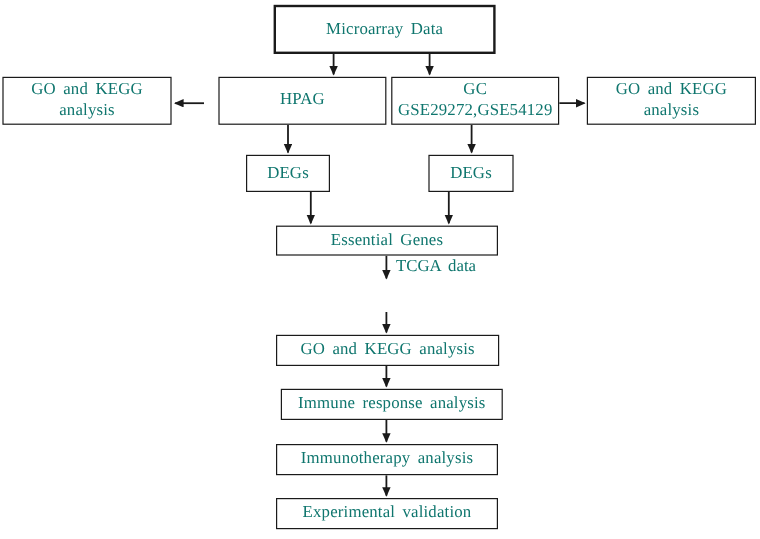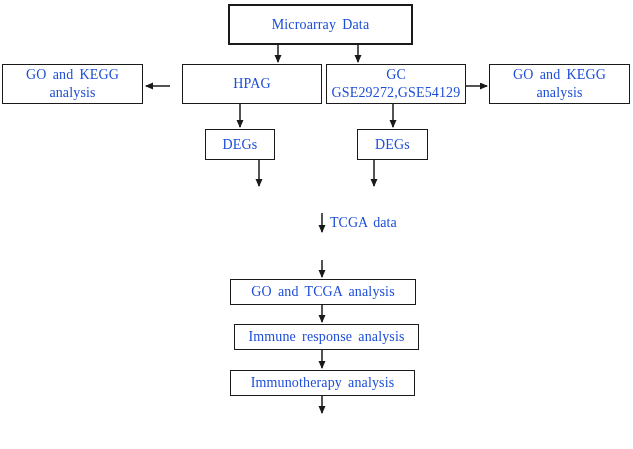--- a/index.html
+++ b/index.html
@@ -6,21 +6,21 @@
     margin: 0;
     padding: 0;
     background: #ffffff;
   }
   .diagram {
     position: relative;
     width: 633px;
     height: 449px;
     background: #ffffff;
     font-family: "Liberation Serif", "DejaVu Serif", serif;
-    color: #1d4ed8;
+    color: #0f766e;
     overflow: hidden;
   }
   .arrow-layer {
     position: absolute;
     left: 0;
     top: 0;
     width: 633px;
     height: 449px;
     pointer-events: none;
   }
@@ -114,30 +114,36 @@
   </div>
 
   <div class="node n-degs-left">
     <span>DEGs</span>
   </div>
 
   <div class="node n-degs-right">
     <span>DEGs</span>
   </div>
 
+  <div class="node n-essential">
+    <span>Essential Genes</span>
+  </div>
 
   <div class="edge-label l-tcga">TCGA data</div>
 
 
   <div class="node n-gokegg">
-    <span>GO and TCGA analysis</span>
+    <span>GO and KEGG analysis</span>
   </div>
 
   <div class="node n-immune">
     <span>Immune response analysis</span>
   </div>
 
   <div class="node n-immunother">
     <span>Immunotherapy analysis</span>
   </div>
 
+  <div class="node n-experimental">
+    <span>Experimental validation</span>
+  </div>
 
 </div>
 
 </body></html>

